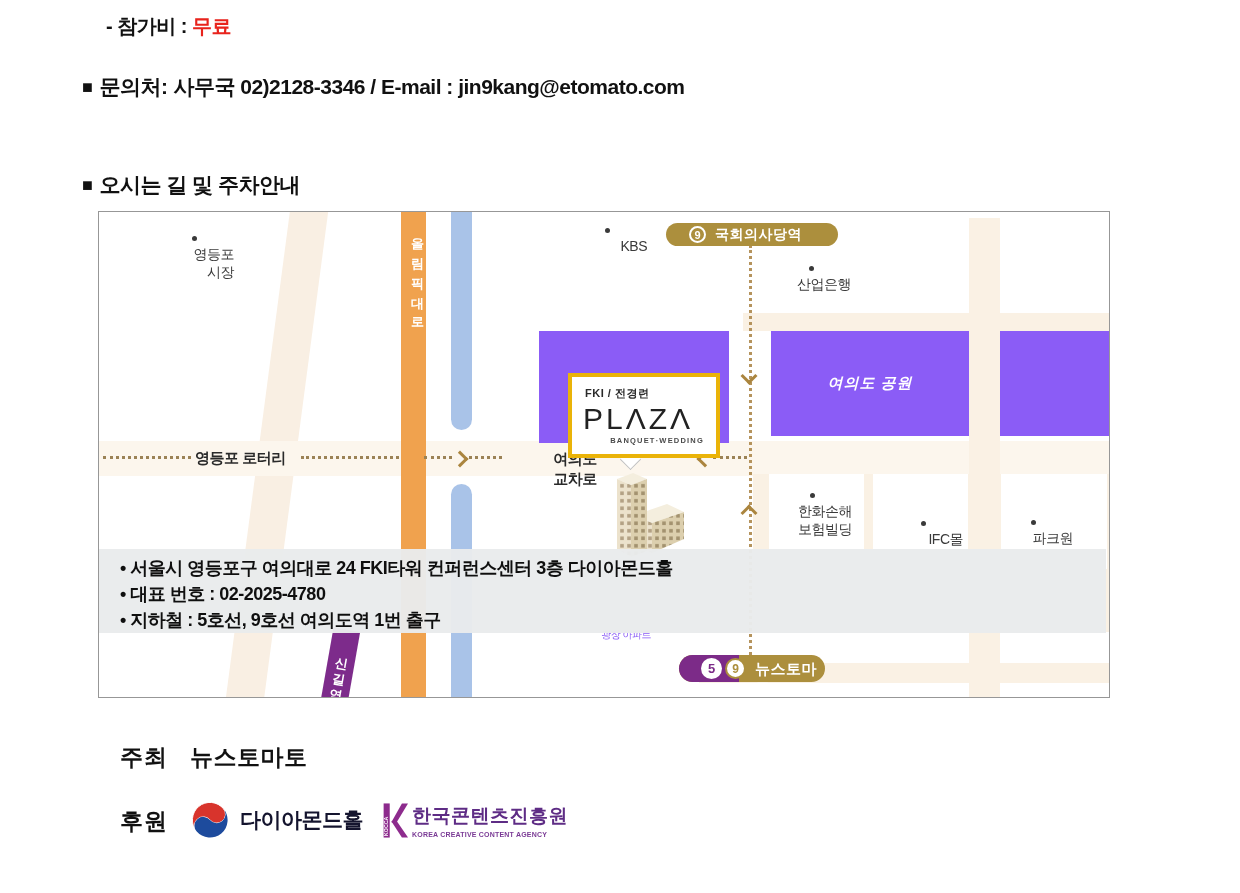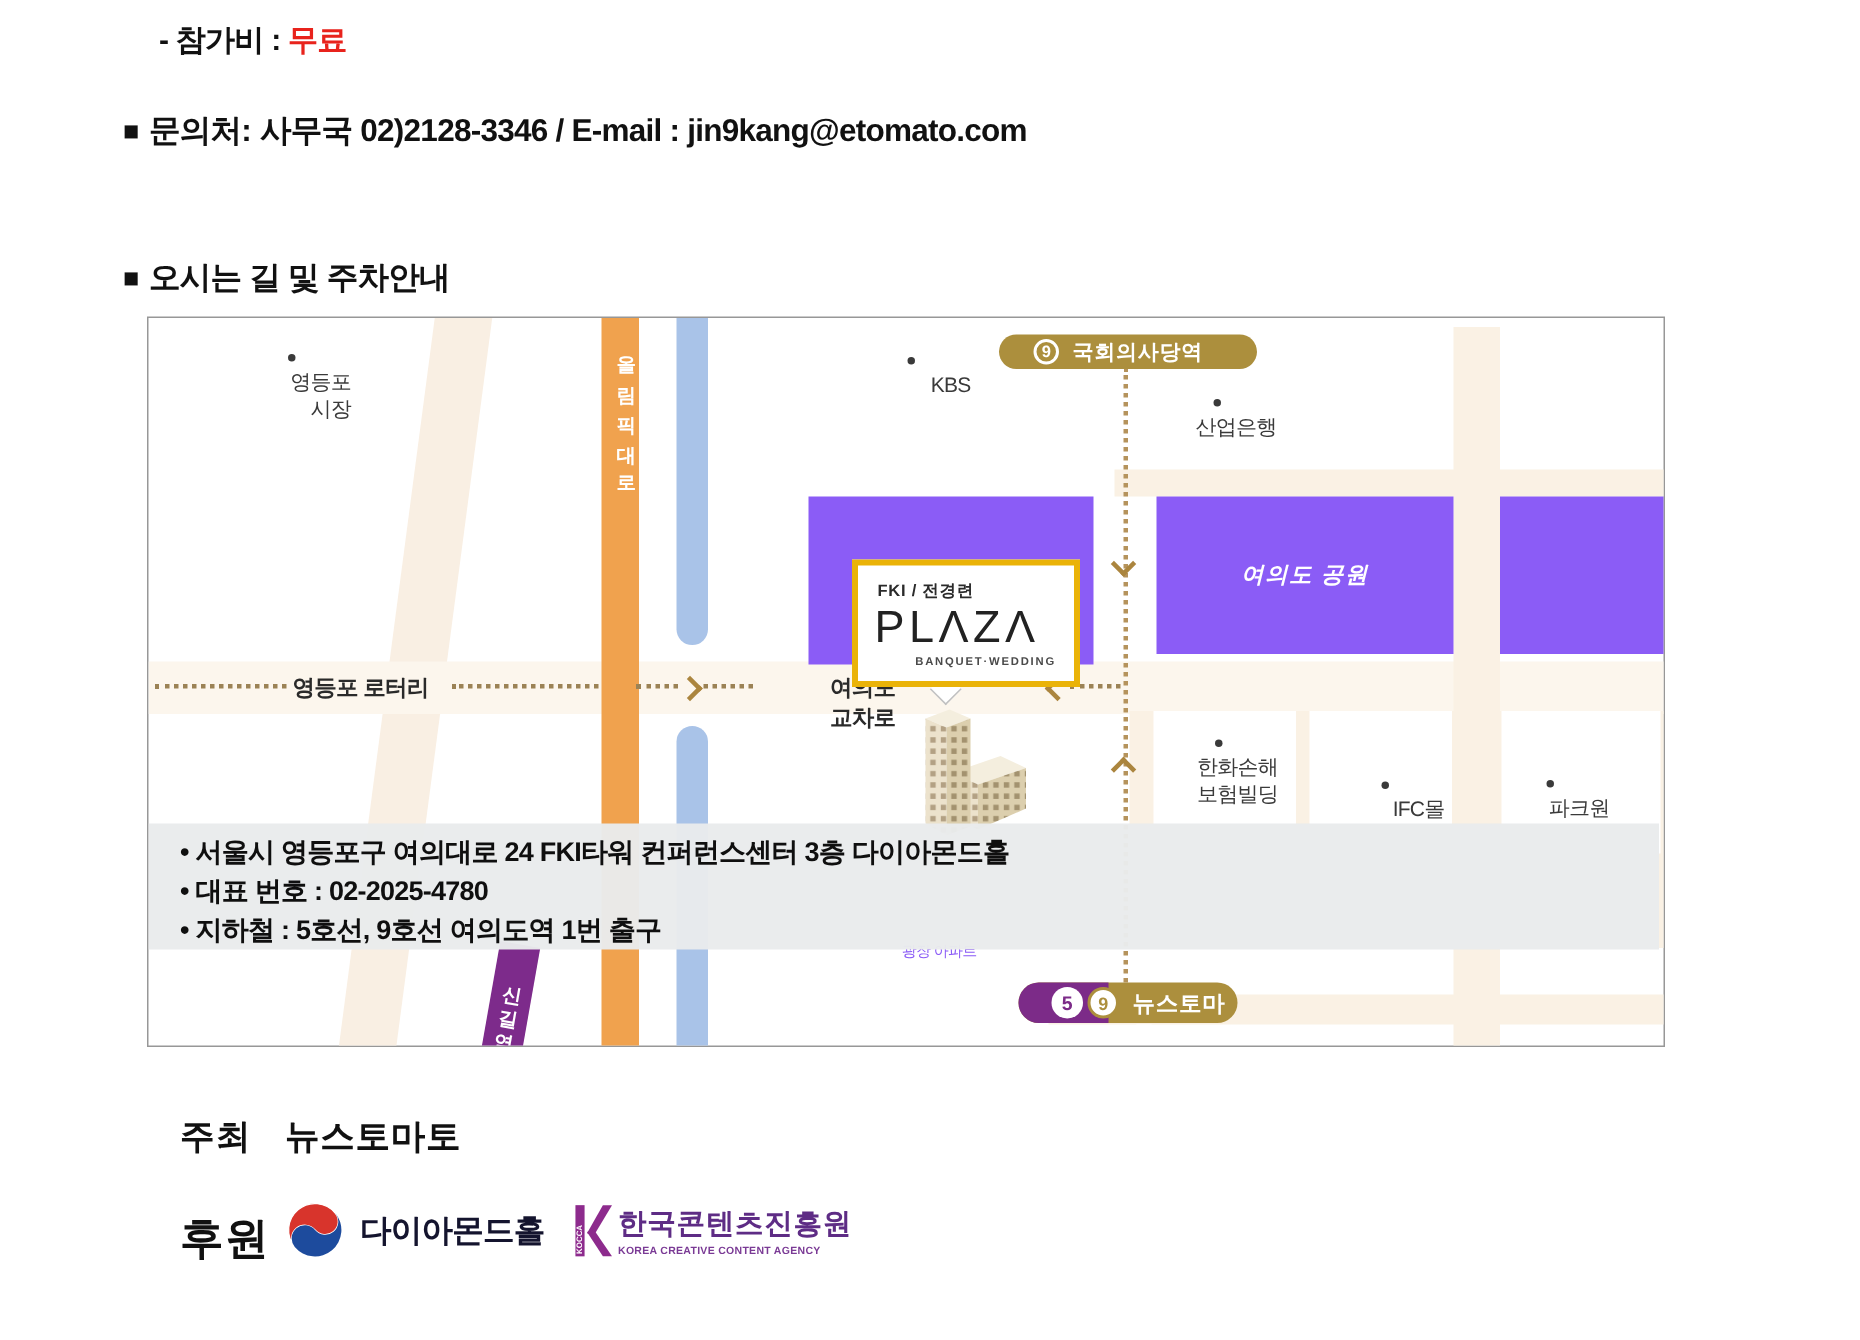--- a/index.html
+++ b/index.html
@@ -56,21 +56,21 @@
   .chev-up{transform:rotate(-45deg);}
 
   .road-text{font-size:15px;font-weight:600;color:#2a2a2a;letter-spacing:-0.5px;}
   .rotary-label{left:96px;top:237px;}
   .intersection-label{left:404px;top:237px;width:56px;text-align:center;line-height:20px;margin-left:44px;}
 
   
   .place{color:#3a3a3a;font-size:14px;font-weight:400;text-align:right;letter-spacing:-0.5px;line-height:18px;}
   .pdot{width:5px;height:5px;border-radius:50%;background:#3a3a3a;margin:0 auto 4px auto;}
   .pl-market{left:55px;top:24px;width:80px;}
-  .pl-kbs{left:468px;top:26px;width:80px;}
+  .pl-kbs{left:468px;top:16px;width:80px;}
   .pl-ibk{left:672px;top:54px;width:80px;}
   .pl-hanwha{left:673px;top:281px;width:80px;}
   .pl-ifc{left:784px;top:309px;width:80px;}
   .pl-parkone{left:894px;top:308px;width:80px;}
   .pl-apt{left:462px;top:414px;width:90px;font-size:10px;color:#8b5cf6;z-index:20;}
 
   
   .plaza-box{left:469px;top:161px;width:152px;height:85px;background:#fff;border:4px solid #eab308;
              box-sizing:border-box;z-index:24;}
   .plaza-top{margin:9px 0 0 13px;font-size:11px;font-weight:700;color:#2a2a2a;letter-spacing:0.5px;}
@@ -102,21 +102,21 @@
       display:flex;align-items:center;justify-content:center;}
   .badge-yeouido .st-name{position:absolute;left:76px;top:5px;color:#fff;font-size:15px;font-weight:700;letter-spacing:0.5px;}
 
   .singil{left:227px;top:417px;width:27px;height:85px;background:#7d2b8b;transform:rotate(10deg);z-index:18;
       display:flex;align-items:center;justify-content:center;writing-mode:vertical-rl;text-orientation:upright;
       color:#fff;font-size:13px;font-weight:700;letter-spacing:3px;}
 
   
   .host-label{left:120px;top:742px;font-size:23px;font-weight:900;letter-spacing:1px;}
   .host-name{left:190px;top:742px;font-size:23px;font-weight:900;letter-spacing:0.5px;}
-  .sponsor-label{left:120px;top:806px;font-size:29px;font-weight:900;letter-spacing:1px;}
+  .sponsor-label{left:120px;top:806px;font-size:23px;font-weight:900;letter-spacing:1px;}
   .mcst-logo{left:188px;top:798px;}
   .mcst-name{left:240px;top:806px;font-size:21px;font-weight:700;color:#14142e;letter-spacing:-0.5px;}
   .kocca-logo{left:382px;top:799px;}
   .kocca-text{left:412px;top:803px;width:160px;}
   .kocca-name{font-size:19px;font-weight:800;color:#5e2c85;letter-spacing:0.5px;}
   .kocca-sub{font-size:7px;font-weight:700;color:#7a3a95;margin-top:2px;letter-spacing:0.2px;}
 </style>
 </head>
 <body>
 

